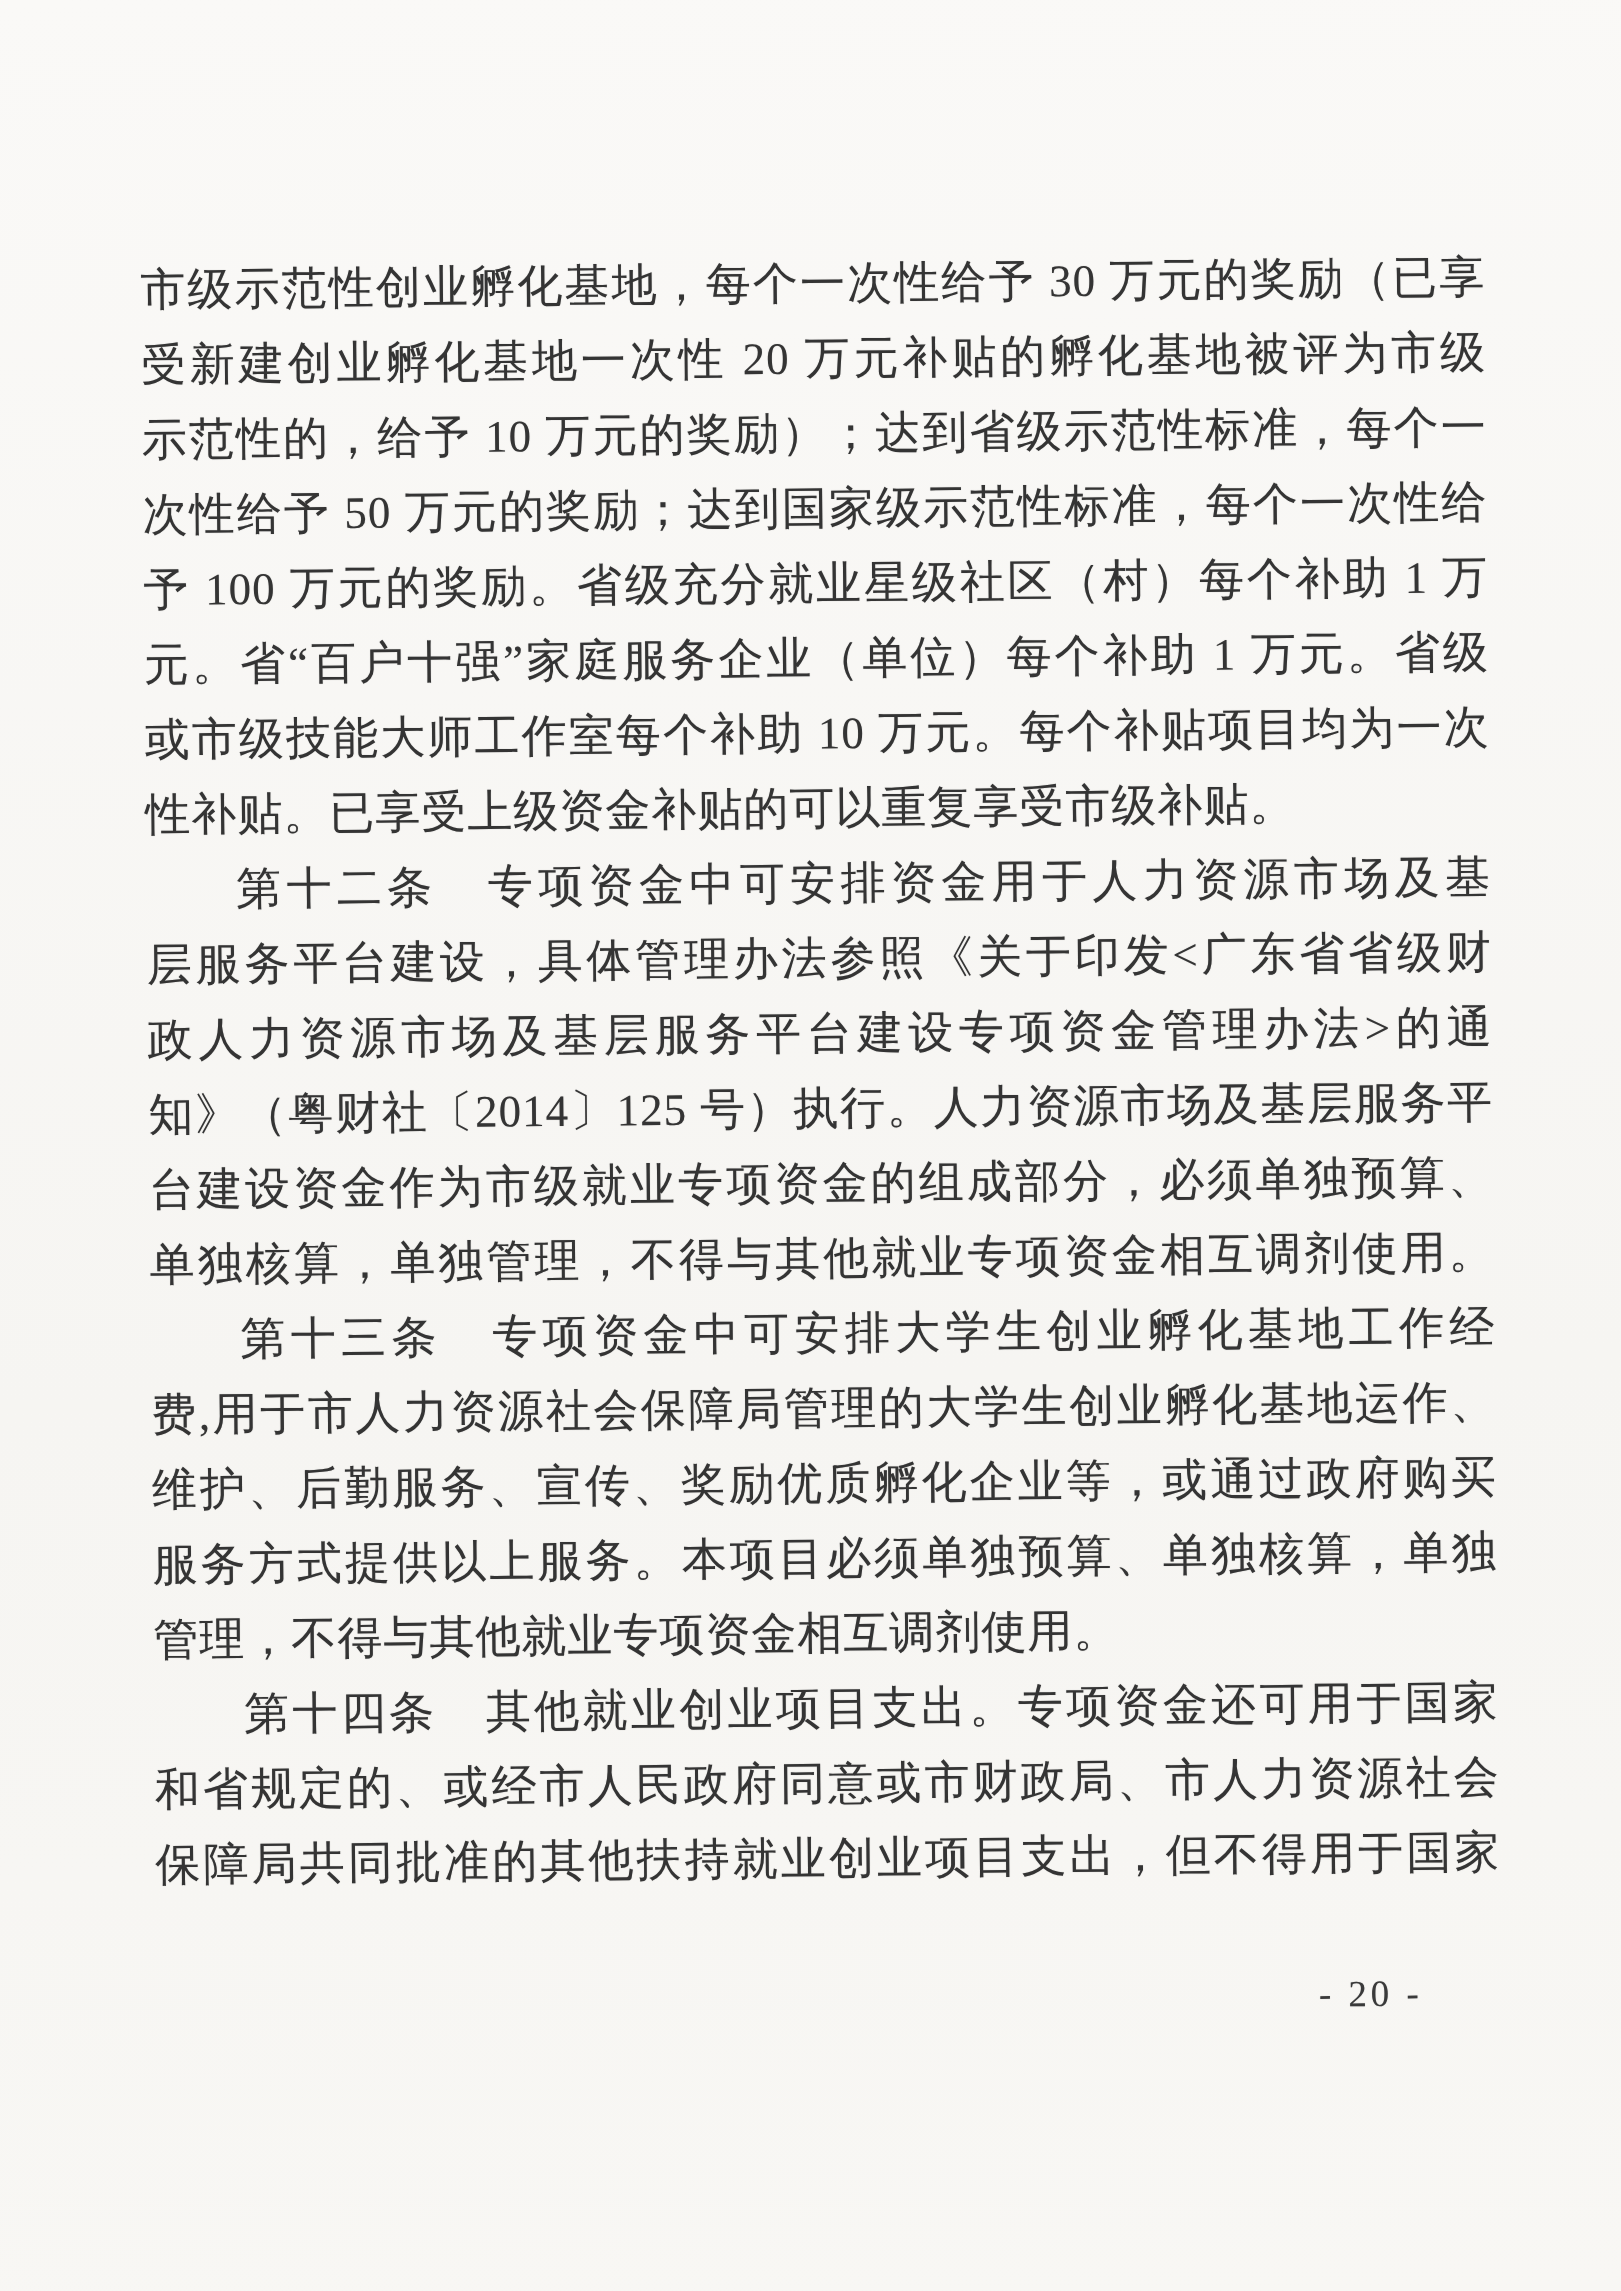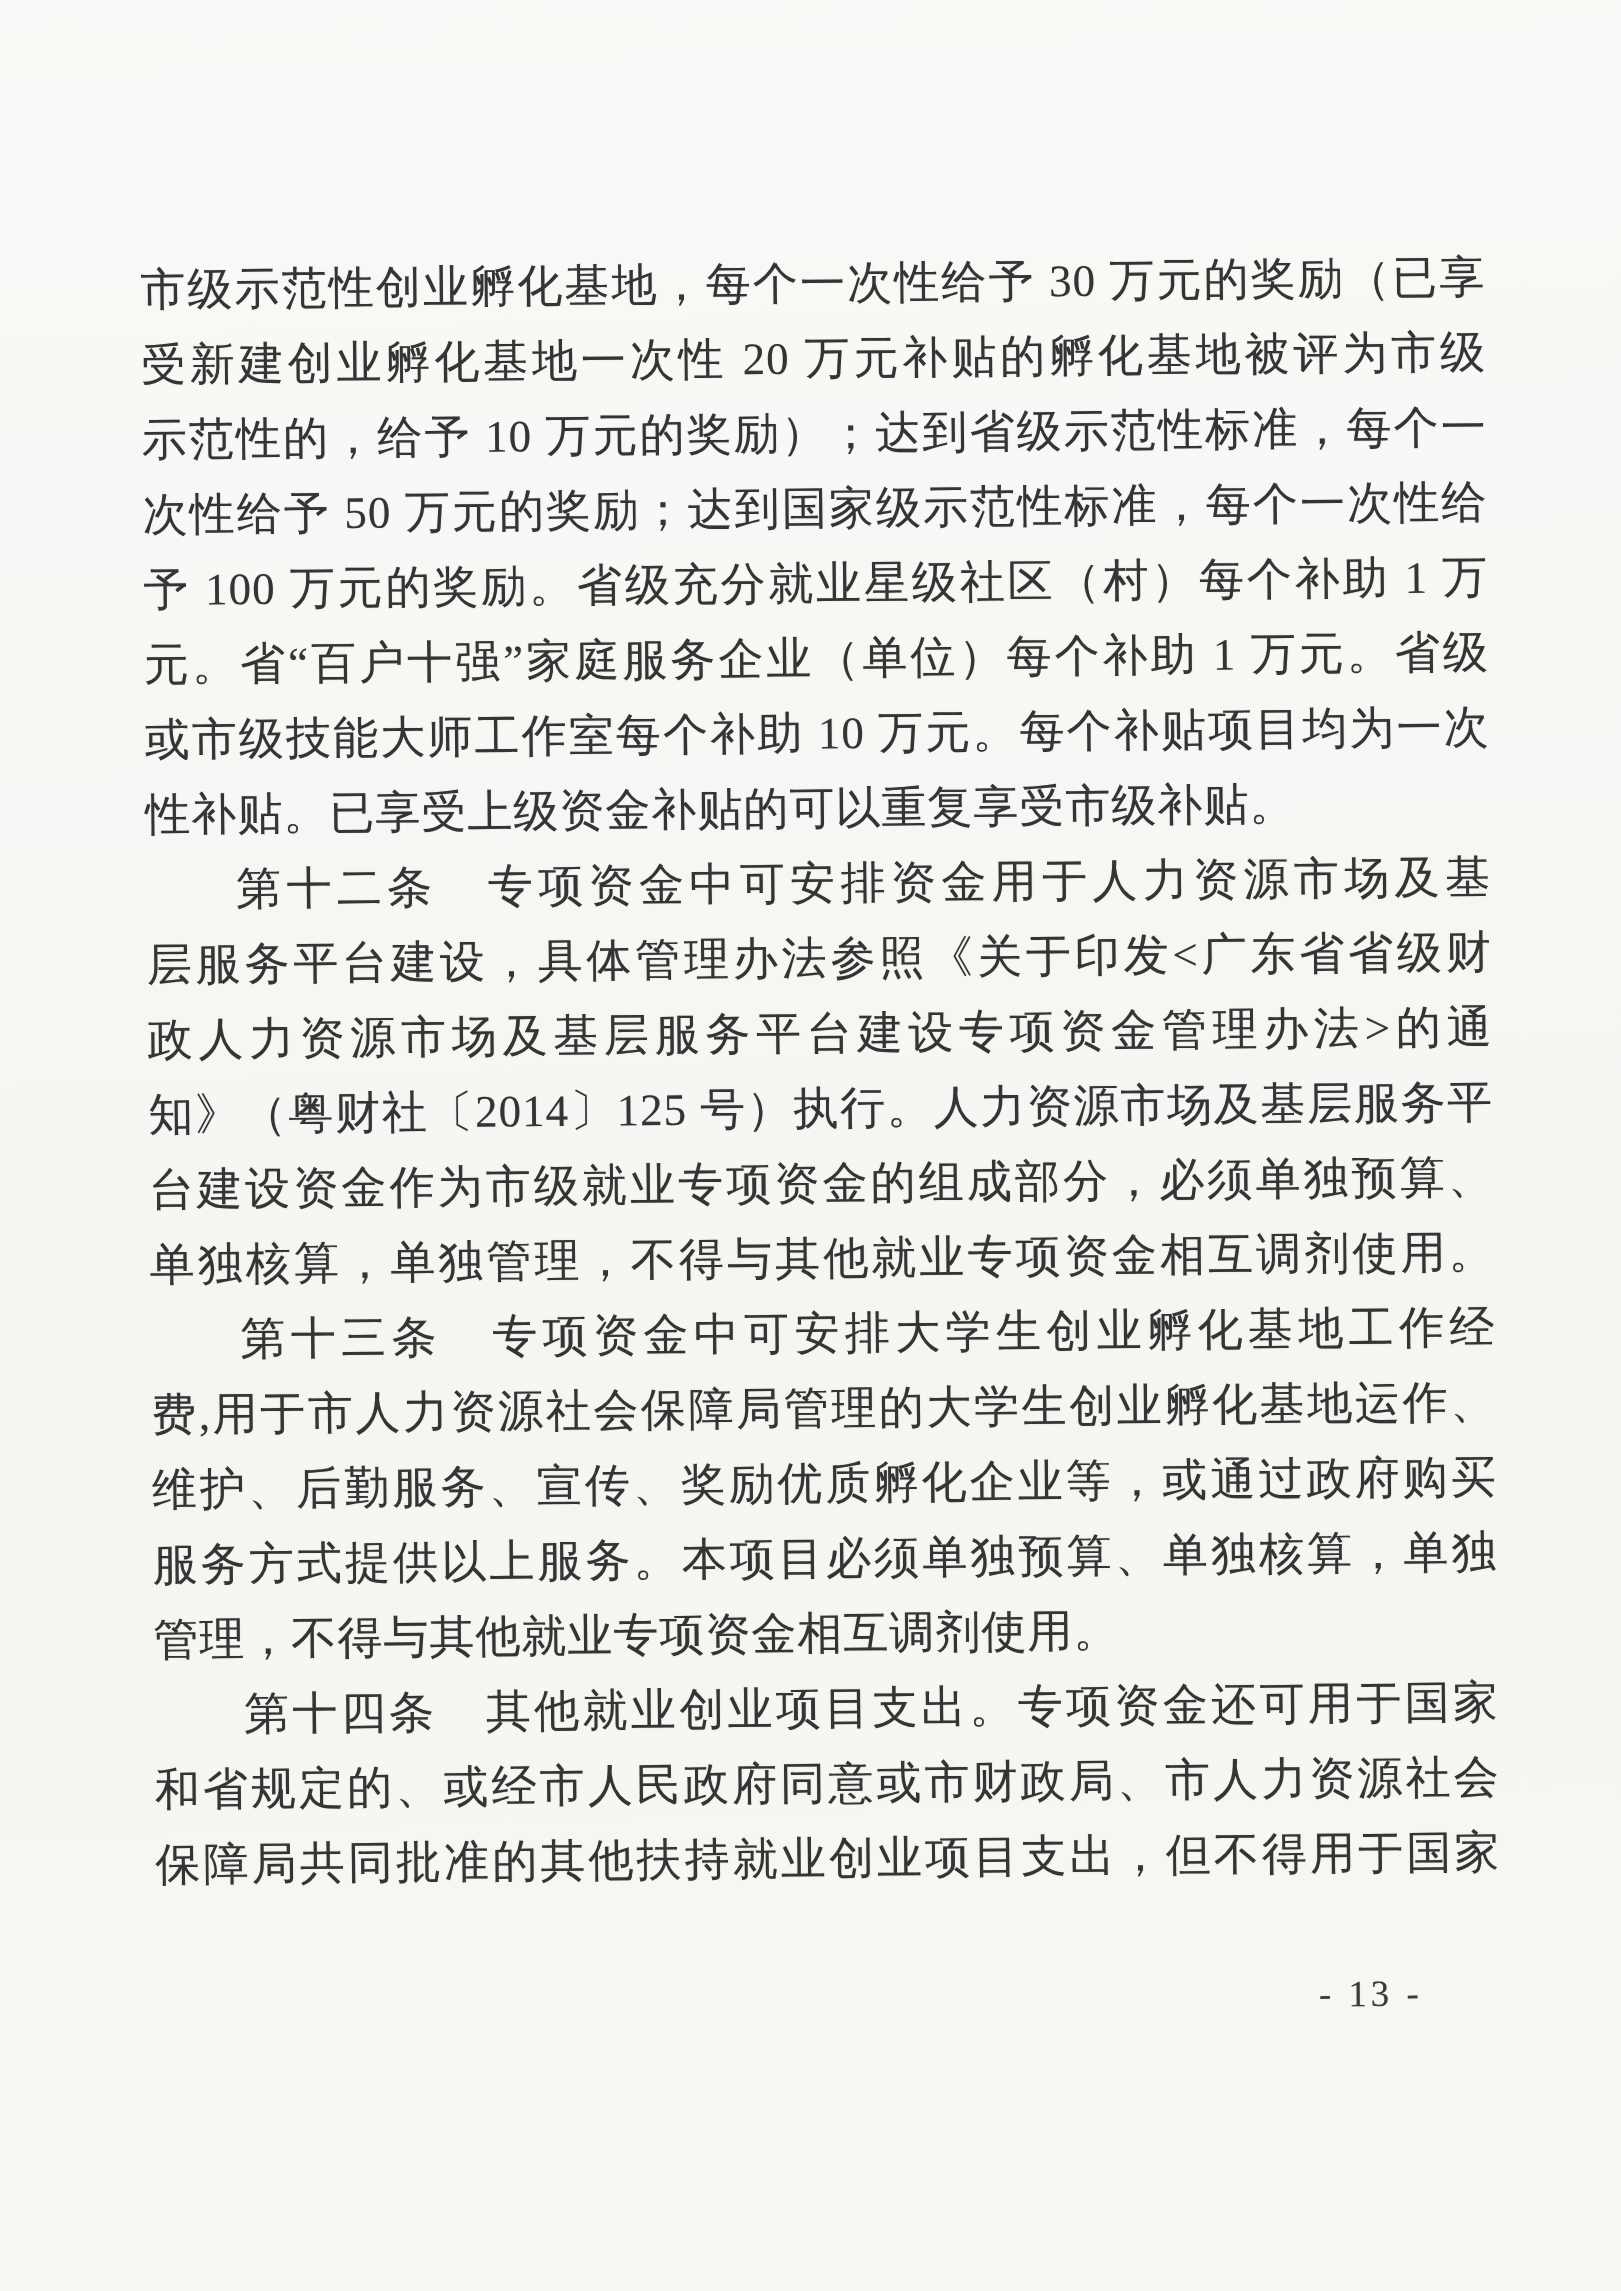--- a/index.html
+++ b/index.html
@@ -89,15 +89,15 @@
     </div>
 
     <div class="para">
       <div class="line first">第十四条　其他就业创业项目支出。专项资金还可用于国家</div>
       <div class="line">和省规定的、或经市人民政府同意或市财政局、市人力资源社会</div>
       <div class="line">保障局共同批准的其他扶持就业创业项目支出，但不得用于国家</div>
     </div>
 
   </div>
 
-  <div class="page-number">- 13 -</div>
+  <div class="page-number">- 20 -</div>
 </div>
 
 
 </body></html>

